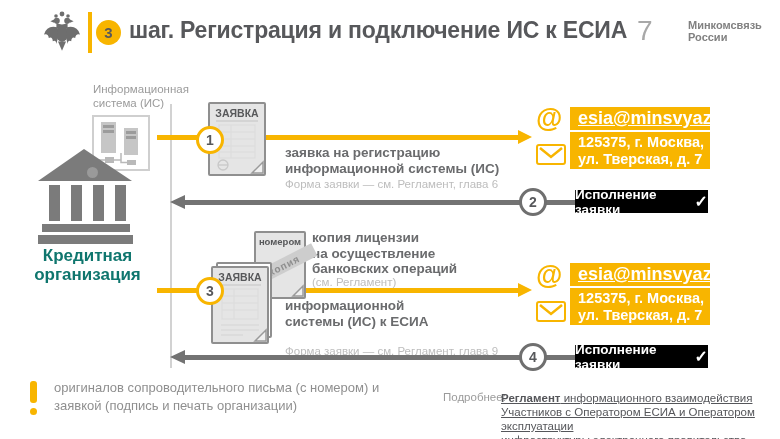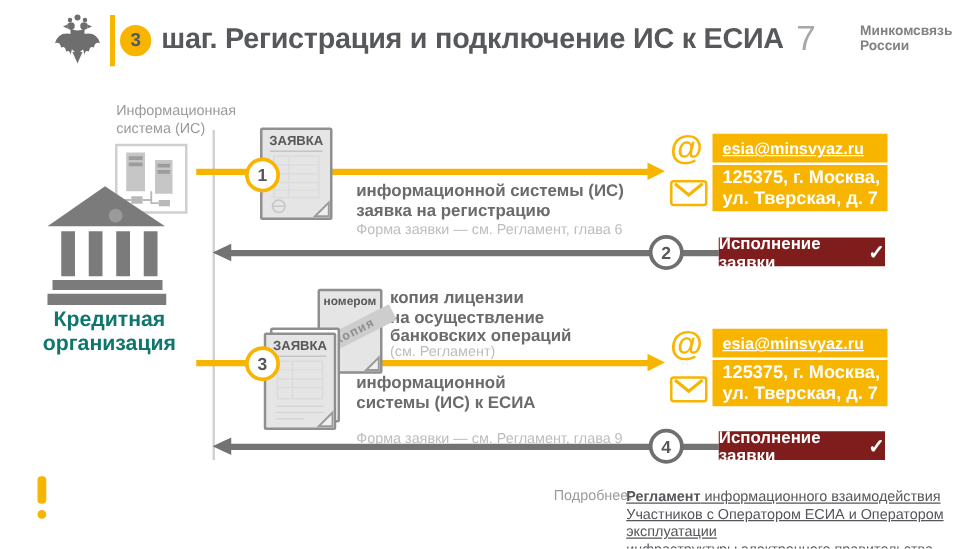--- a/index.html
+++ b/index.html
@@ -38,24 +38,24 @@
   .ribbon{left:250px;top:258px;width:68px;height:14px;background:#CDCDCD;transform:rotate(-27deg);
           display:flex;align-items:center;justify-content:center;color:#8E8E8E;
           font-size:10px;font-weight:bold;letter-spacing:1px;z-index:3;}
 
   .desc{font-size:13.5px;font-weight:bold;color:#6A6B6D;line-height:15.5px;}
   .note{font-size:11.5px;color:#BDBDBD;}
 
   .at{font-size:27px;font-weight:bold;color:#F8B500;}
   .ybox{background:#F8B500;color:#fff;font-weight:bold;display:flex;flex-direction:column;
         justify-content:center;padding-left:8px;box-sizing:border-box;}
-  .email-text{font-size:13px;text-decoration:underline;}
+  .email-text{font-size:18px;text-decoration:underline;}
   .addr-text{font-size:14.5px;line-height:17px;}
   .envelope{width:26px;height:17px;border:2.5px solid #F8B500;border-radius:3px;background:#fff;}
-  .gbox{background:#7f1d1d;color:#fff;font-weight:bold;font-size:13.5px;display:flex;
+  .gbox{background:#000000;color:#fff;font-weight:bold;font-size:13.5px;display:flex;
         align-items:center;justify-content:center;gap:7px;z-index:2;}
   .gbox .check{font-size:16px;}
 
   
   .is-label{left:93px;top:83px;font-size:11.5px;color:#9B9B9B;line-height:13.5px;}
   .is-box{left:92px;top:115px;width:54px;height:52px;border:2px solid #CFCFCF;background:#fff;}
   .conn-line{left:92px;top:167px;width:2px;height:5px;background:#AEAEAE;}
   .conn-dot{left:87px;top:167px;width:11px;height:11px;border-radius:50%;background:#9A9A9A;z-index:2;}
   .bank-label{left:10px;top:246px;width:155px;text-align:center;
               font-size:17px;font-weight:bold;color:#0f766e;line-height:19px;}
@@ -158,22 +158,22 @@
       </g>
       <circle cx="13" cy="61" r="5" stroke="#C8C8C8" fill="none" stroke-width="1.3"></circle>
       <line x1="8" y1="61" x2="18" y2="61" stroke="#C8C8C8" stroke-width="1.3"></line>
       <path d="M42 69 L53 58 L53 69 Z" fill="#F0F0F0" stroke="#9A9A9A" stroke-width="1.5"></path>
     </svg>
     <div class="doc-title">ЗАЯВКА</div>
   </div>
   <div class="abs step-circle" style="left:196px;top:126px;">1</div>
 
   <div class="abs desc" style="left:285px;top:145px;">
+    <div>заявка на регистрацию</div>
     <div>информационной системы (ИС)</div>
-    <div>заявка на регистрацию</div>
   </div>
   <div class="abs note" style="left:285px;top:178px;">Форма заявки — см. Регламент, глава 6</div>
 
   <div class="abs at" style="left:536px;top:103px;">@</div>
   <div class="abs ybox" style="left:570px;top:107px;width:140px;height:23px;">
     <span class="email-text">esia@minsvyaz.ru</span>
   </div>
   <div class="abs envelope" style="left:536px;top:144px;">
     <svg width="26" height="13" viewBox="0 0 26 13">
         <polyline points="2,1 13,10 24,1" fill="none" stroke="#F8B500" stroke-width="2.5"></polyline>
@@ -255,20 +255,22 @@
   <div class="abs ghead" style="left:170px;top:350px;"></div>
   <div class="abs step-circle gray" style="left:519px;top:343px;">4</div>
   <div class="abs gbox" style="left:575px;top:345px;width:133px;height:23px;">
     <span>Исполнение заявки</span>
     <span class="check">✓</span>
   </div>
 
   <div class="abs warn-bar"></div>
   <div class="abs warn-dot"></div>
   <div class="abs warn-text">
+    <div>оригиналов сопроводительного письма (с номером) и</div>
+    <div>заявкой (подпись и печать организации)</div>
   </div>
   <div class="abs more-label">Подробнее:</div>
   <div class="abs links">
     <div class="ln"><b>Регламент</b><span> информационного взаимодействия</span></div>
     <div class="ln">Участников с Оператором ЕСИА и Оператором эксплуатации</div>
     <div class="ln">инфраструктуры электронного правительства</div>
   </div>
 
 </div>
 

